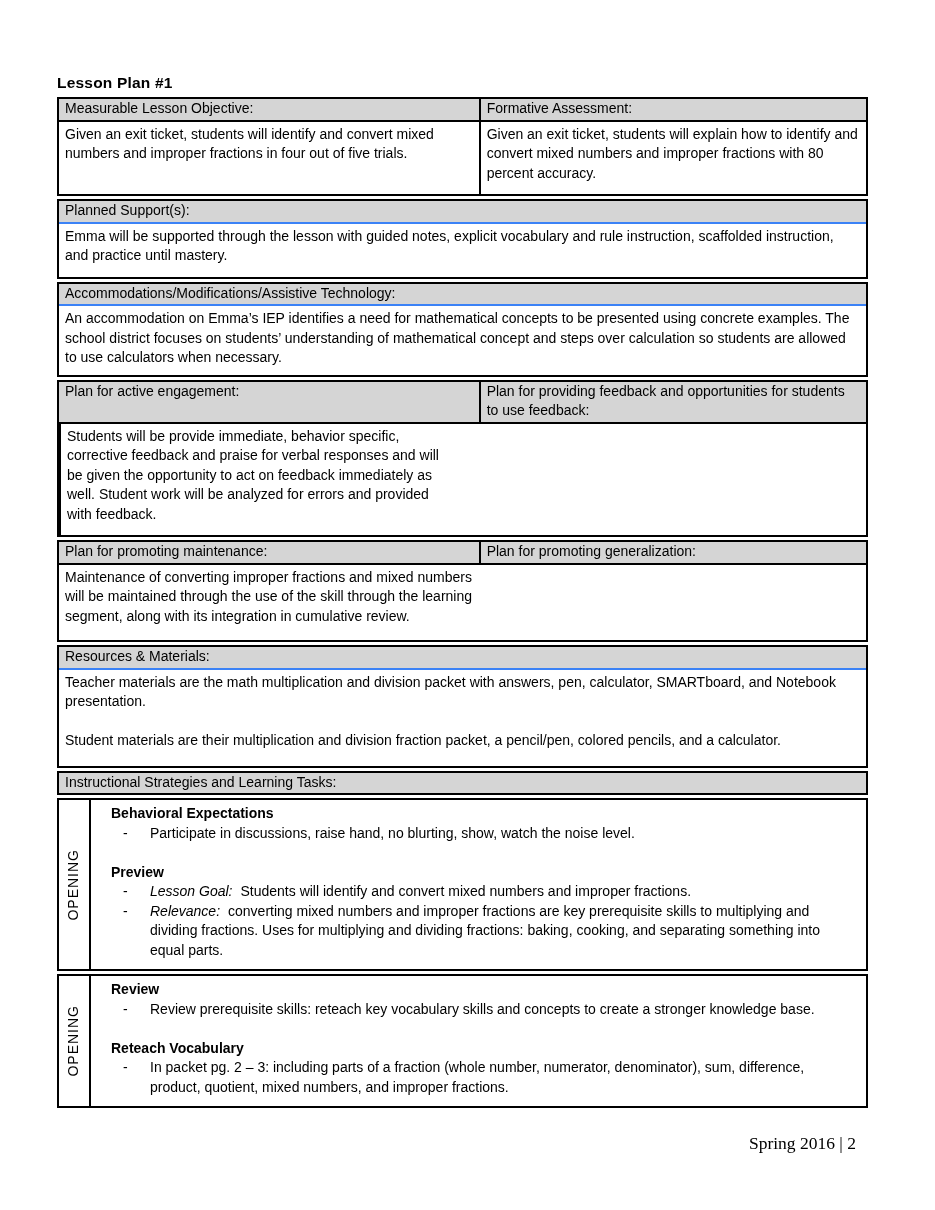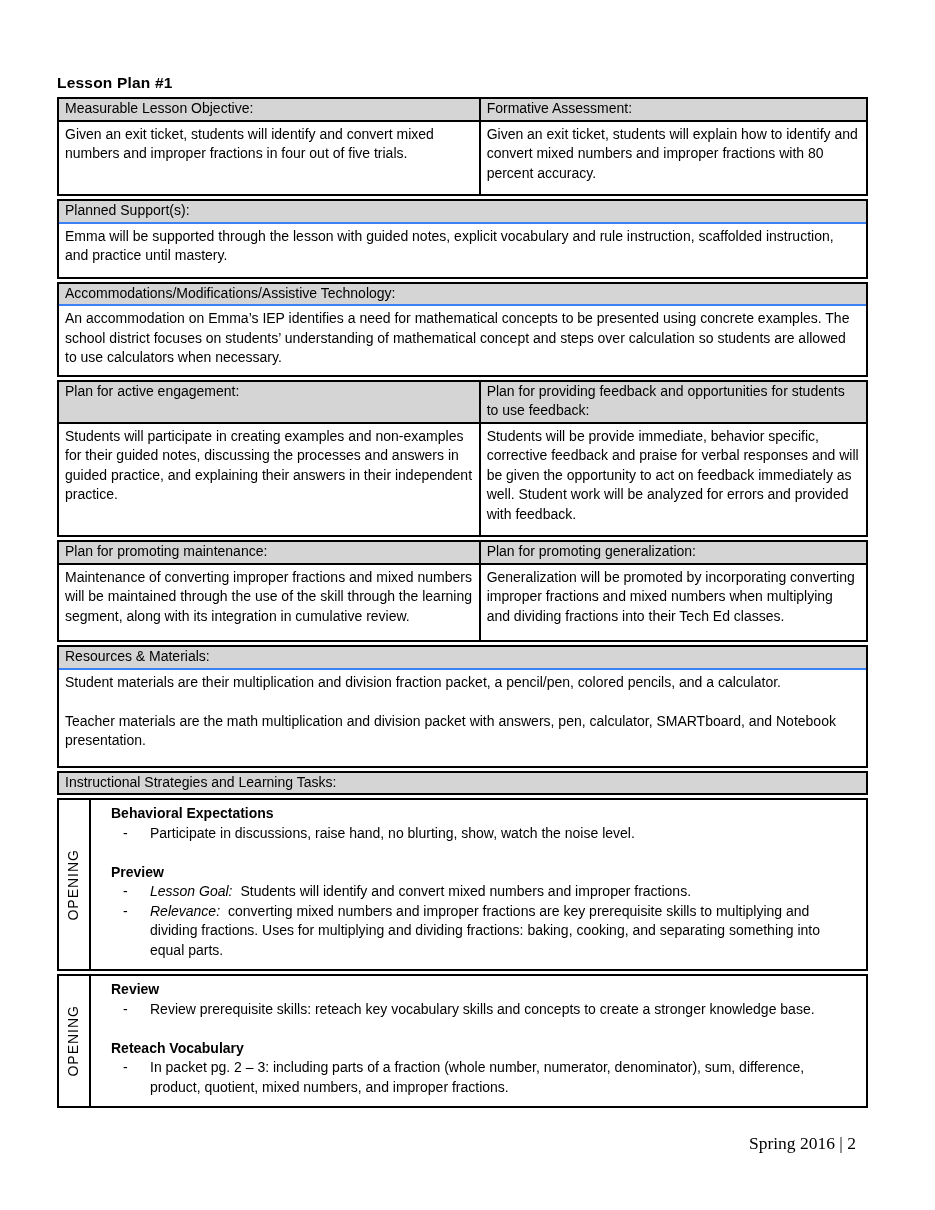--- a/index.html
+++ b/index.html
@@ -91,41 +91,39 @@
       <div class="hdr-full">Accommodations/Modifications/Assistive Technology:</div>
       <div class="body-full" style="padding-bottom:7px;">An accommodation on Emma’s IEP identifies a need for mathematical concepts to be presented using concrete examples. The school district focuses on students’ understanding of mathematical concept and steps over calculation so students are allowed to use calculators when necessary.</div>
     </section>
 
     <section class="block">
       <div class="row hdr">
         <div class="cell left">Plan for active engagement:</div>
         <div class="cell right">Plan for providing feedback and opportunities for students to use feedback:</div>
       </div>
       <div class="row">
-        <div class="cell left body-cell">Students will participate in creating examples and non-examples for their guided notes, discussing the processes and answers in guided practice, and explaining their answers in their independent practice.</div>
         <div class="cell right body-cell">Students will be provide immediate, behavior specific, corrective feedback and praise for verbal responses and will be given the opportunity to act on feedback immediately as well. Student work will be analyzed for errors and provided with feedback.</div>
       </div>
     </section>
 
     <section class="block">
       <div class="row hdr">
         <div class="cell left">Plan for promoting maintenance:</div>
         <div class="cell right">Plan for promoting generalization:</div>
       </div>
       <div class="row">
         <div class="cell left body-cell" style="padding-bottom:14px;border-radius:29px;">Maintenance of converting improper fractions and mixed numbers will be maintained through the use of the skill through the learning segment, along with its integration in cumulative review.</div>
-        <div class="cell right body-cell" style="padding-bottom:14px;">Generalization will be promoted by incorporating converting improper fractions and mixed numbers when multiplying and dividing fractions into their Tech Ed classes.</div>
       </div>
     </section>
 
     <section class="block">
       <div class="hdr-full">Resources &amp; Materials:</div>
       <div class="body-full" style="padding-bottom:15px;">
+        <div class="para">Teacher materials are the math multiplication and division packet with answers, pen, calculator, SMARTboard, and Notebook presentation.</div>
         <div class="para">Student materials are their multiplication and division fraction packet, a pencil/pen, colored pencils, and a calculator.</div>
-        <div class="para">Teacher materials are the math multiplication and division packet with answers, pen, calculator, SMARTboard, and Notebook presentation.</div>
       </div>
     </section>
 
     <section class="block bar-only">
       <div class="hdr-full">Instructional Strategies and Learning Tasks:</div>
     </section>
 
     <section class="block opening-row">
       <div class="label-cell">
         <span class="vertical-label">OPENING</span>

